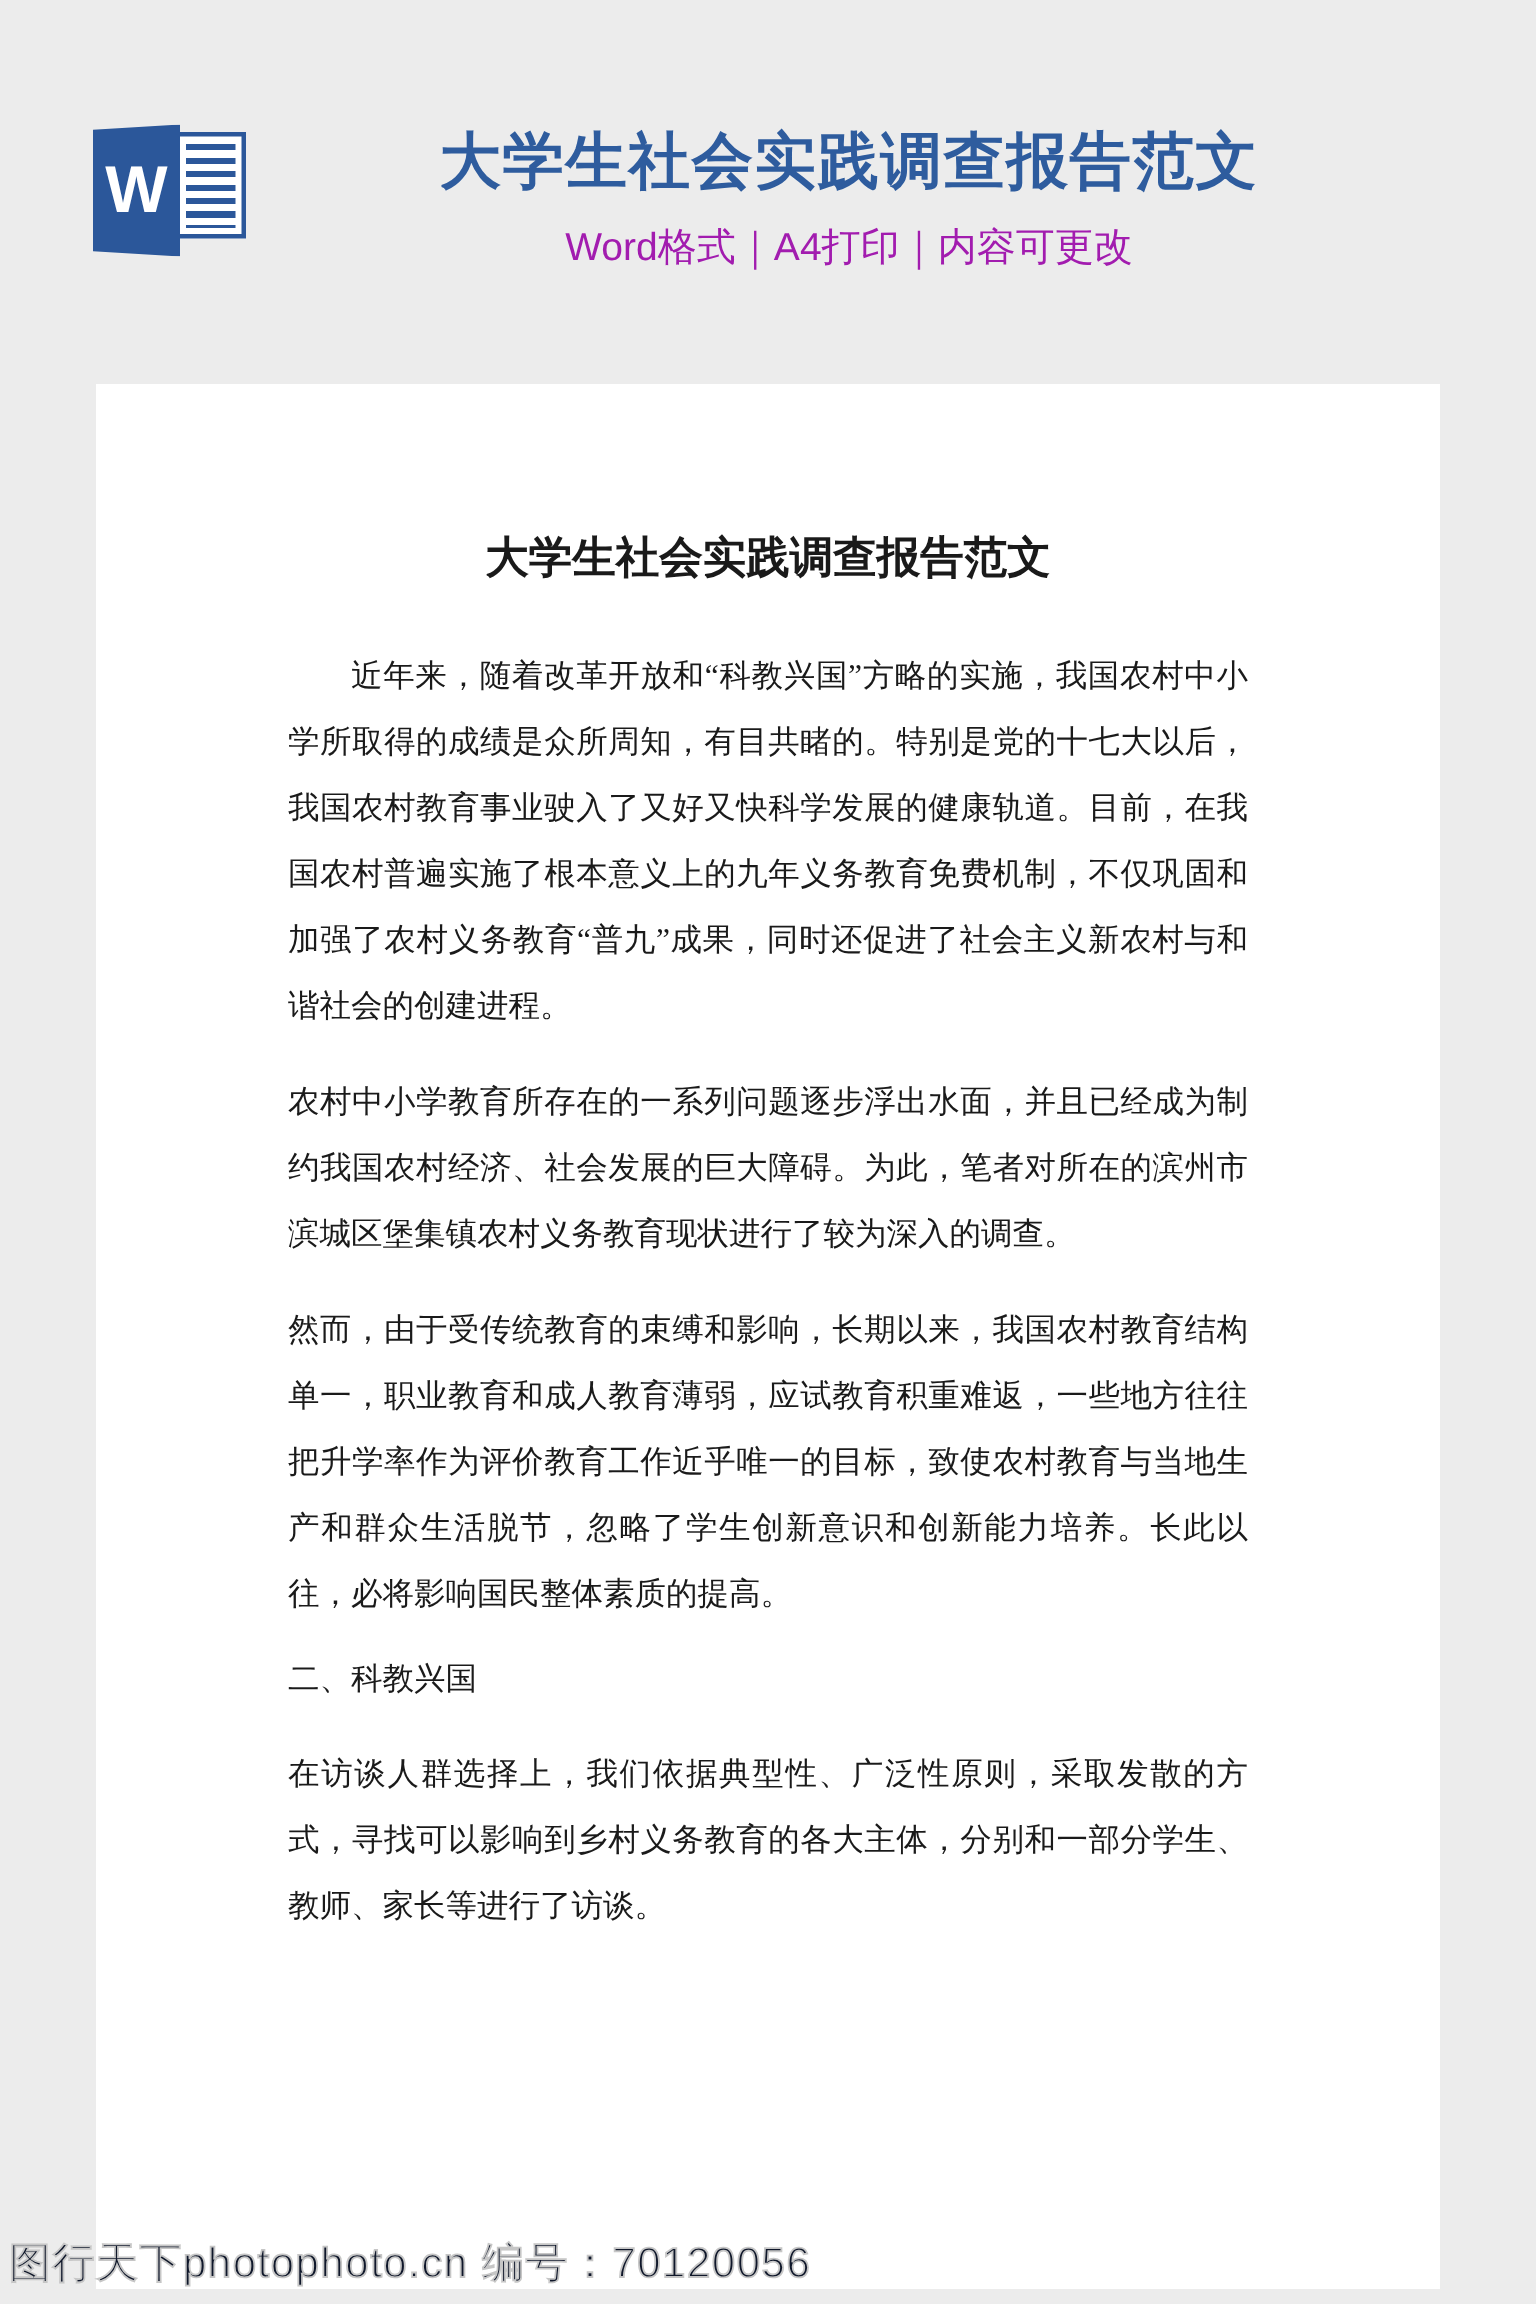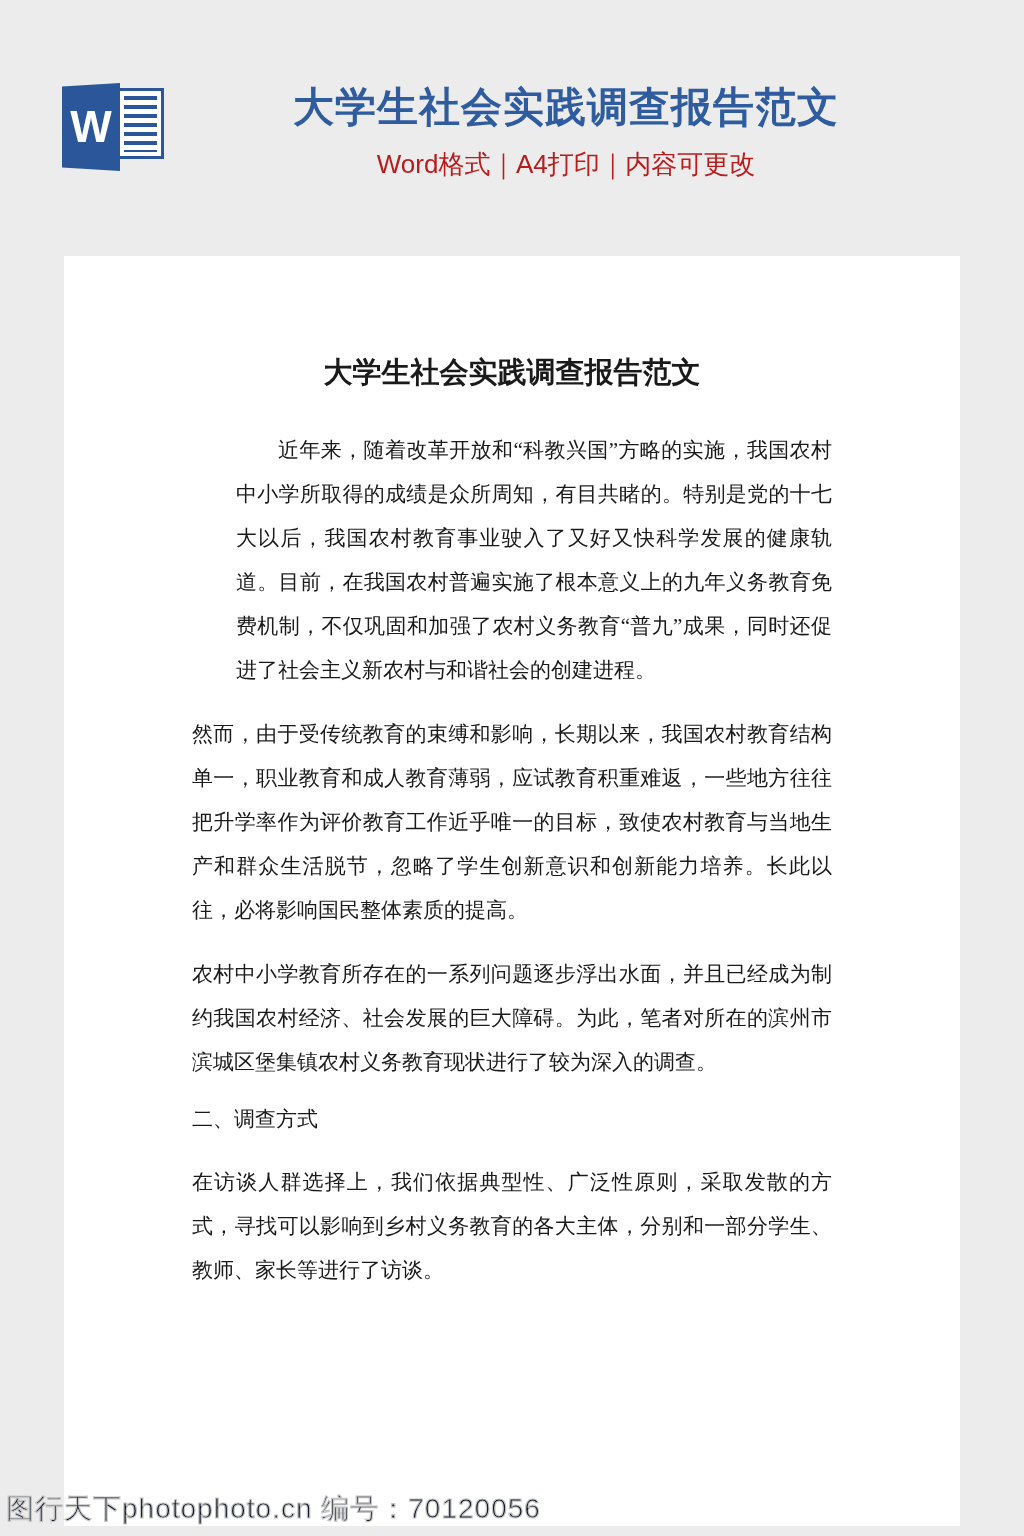--- a/index.html
+++ b/index.html
@@ -34,21 +34,21 @@
     display:flex;align-items:center;justify-content:center;
     color:#ffffff;font-size:44px;font-weight:bold;
     font-family:"Liberation Sans",sans-serif;
   }
   .header-text{flex:1;text-align:center;padding-top:2px;}
   .header-title{
     font-size:41px;line-height:50px;font-weight:bold;
     color:#2e5c9e;letter-spacing:1px;
   }
   .header-subtitle{
-    margin-top:16px;font-size:26px;line-height:32px;color:#b91c1c;
+    margin-top:16px;font-size:26px;line-height:32px;color:#a21caf;
   }
   
   .doc-panel{
     position:absolute;left:64px;top:256px;width:896px;height:1270px;
     background:#ffffff;
     box-sizing:border-box;
     padding:96px 128px 0 128px;
     font-family:"Liberation Serif","DejaVu Serif",serif;
     color:#1a1a1a;
   }
@@ -59,21 +59,21 @@
   }
   .doc-heading{
     margin:8px 0 26px 0;
     font-size:21px;line-height:30px;font-weight:normal;
   }
   .doc-para{
     margin:0 0 20px 0;
     font-size:21px;line-height:44px;
     text-align:justify;
   }
-  .doc-para.indent{text-indent:2em;margin-left:44px;}
+  .doc-para.indent{text-indent:2em;}
   
   .watermark{
     position:absolute;left:6px;top:1490px;
     font-size:28px;letter-spacing:1px;
     color:#0f172a;
     -webkit-text-stroke:1.2px #c6c6c6;
     font-family:"Liberation Sans",sans-serif;
     white-space:nowrap;
   }
 </style>
@@ -90,20 +90,20 @@
   <div class="header-text">
     <div class="header-title">大学生社会实践调查报告范文</div>
     <div class="header-subtitle">Word格式｜A4打印｜内容可更改</div>
   </div>
 </div>
 
 <div class="doc-panel">
   <h1 class="doc-title">大学生社会实践调查报告范文</h1>
 
   <p class="doc-para indent">近年来，随着改革开放和“科教兴国”方略的实施，我国农村中小学所取得的成绩是众所周知，有目共睹的。特别是党的十七大以后，我国农村教育事业驶入了又好又快科学发展的健康轨道。目前，在我国农村普遍实施了根本意义上的九年义务教育免费机制，不仅巩固和加强了农村义务教育“普九”成果，同时还促进了社会主义新农村与和谐社会的创建进程。</p>
+  <p class="doc-para">农村中小学教育所存在的一系列问题逐步浮出水面，并且已经成为制约我国农村经济、社会发展的巨大障碍。为此，笔者对所在的滨州市滨城区堡集镇农村义务教育现状进行了较为深入的调查。</p>
   <p class="doc-para">然而，由于受传统教育的束缚和影响，长期以来，我国农村教育结构单一，职业教育和成人教育薄弱，应试教育积重难返，一些地方往往把升学率作为评价教育工作近乎唯一的目标，致使农村教育与当地生产和群众生活脱节，忽略了学生创新意识和创新能力培养。长此以往，必将影响国民整体素质的提高。</p>
-  <p class="doc-para">农村中小学教育所存在的一系列问题逐步浮出水面，并且已经成为制约我国农村经济、社会发展的巨大障碍。为此，笔者对所在的滨州市滨城区堡集镇农村义务教育现状进行了较为深入的调查。</p>
 
-  <div class="doc-heading">二、调查方式</div>
+  <div class="doc-heading">二、科教兴国</div>
   <p class="doc-para">在访谈人群选择上，我们依据典型性、广泛性原则，采取发散的方式，寻找可以影响到乡村义务教育的各大主体，分别和一部分学生、教师、家长等进行了访谈。</p>
 </div>
 
 <div class="watermark">图行天下photophoto.cn 编号：70120056</div>
 
 </body></html>

